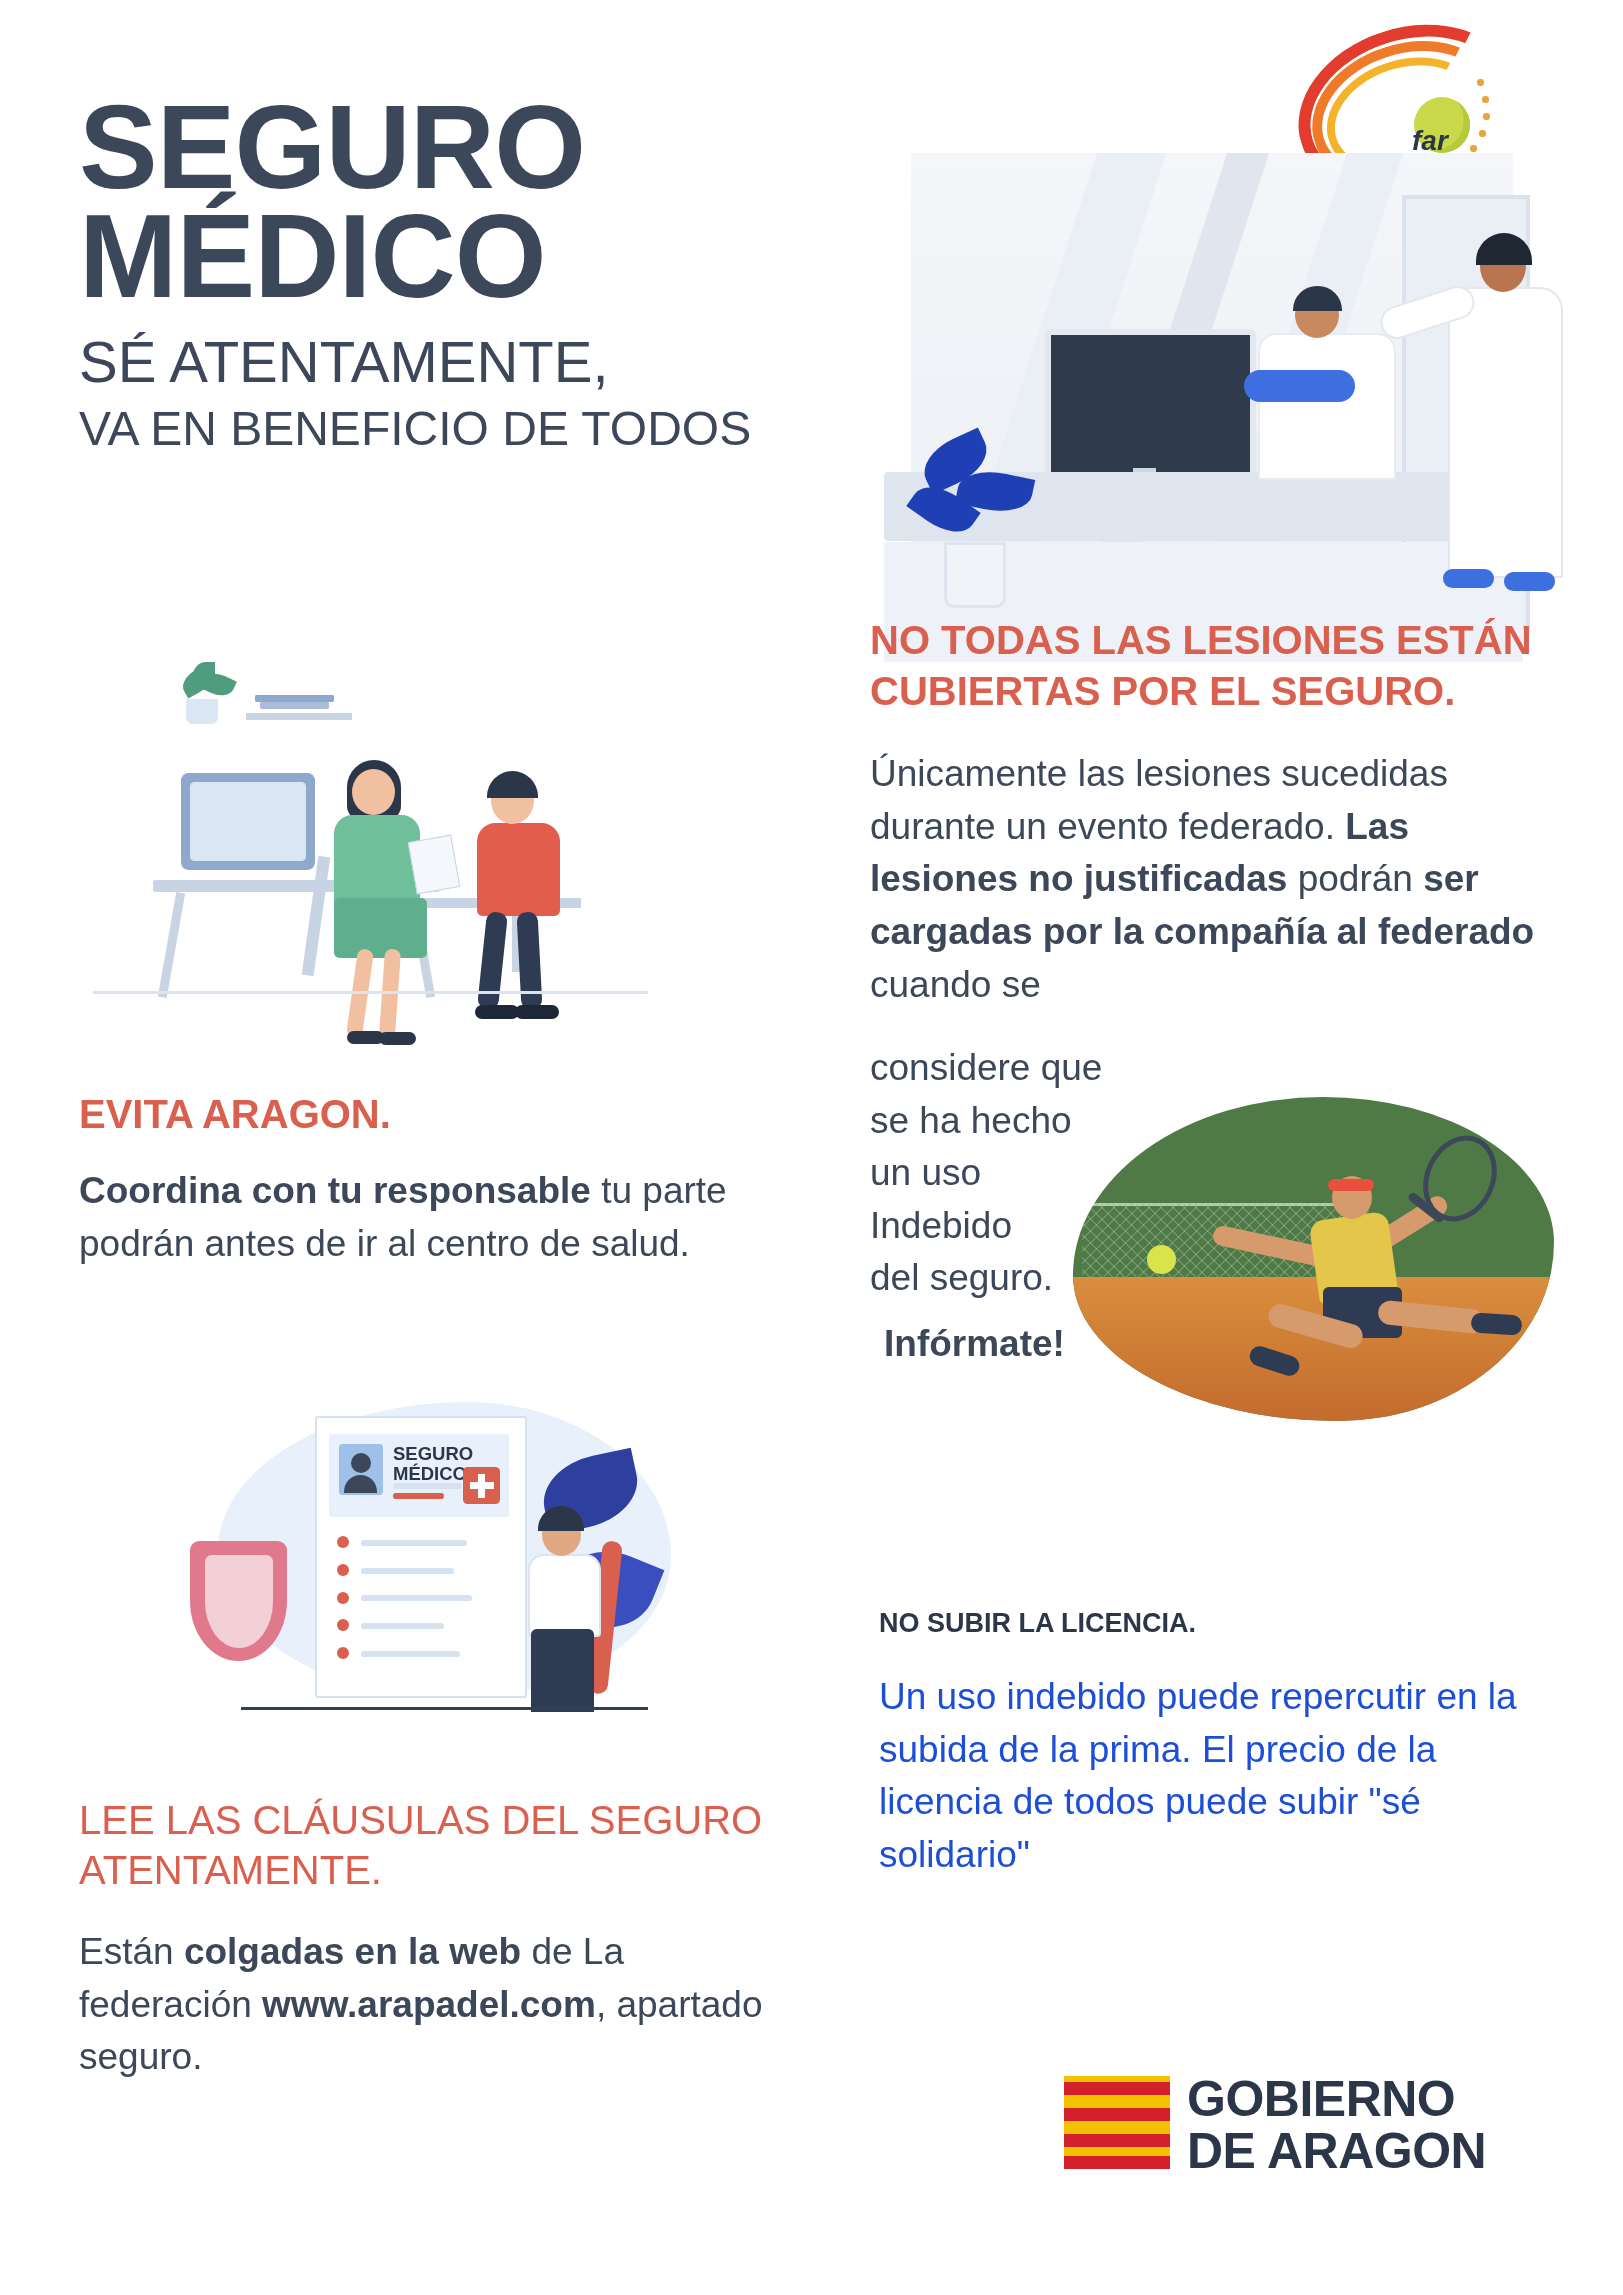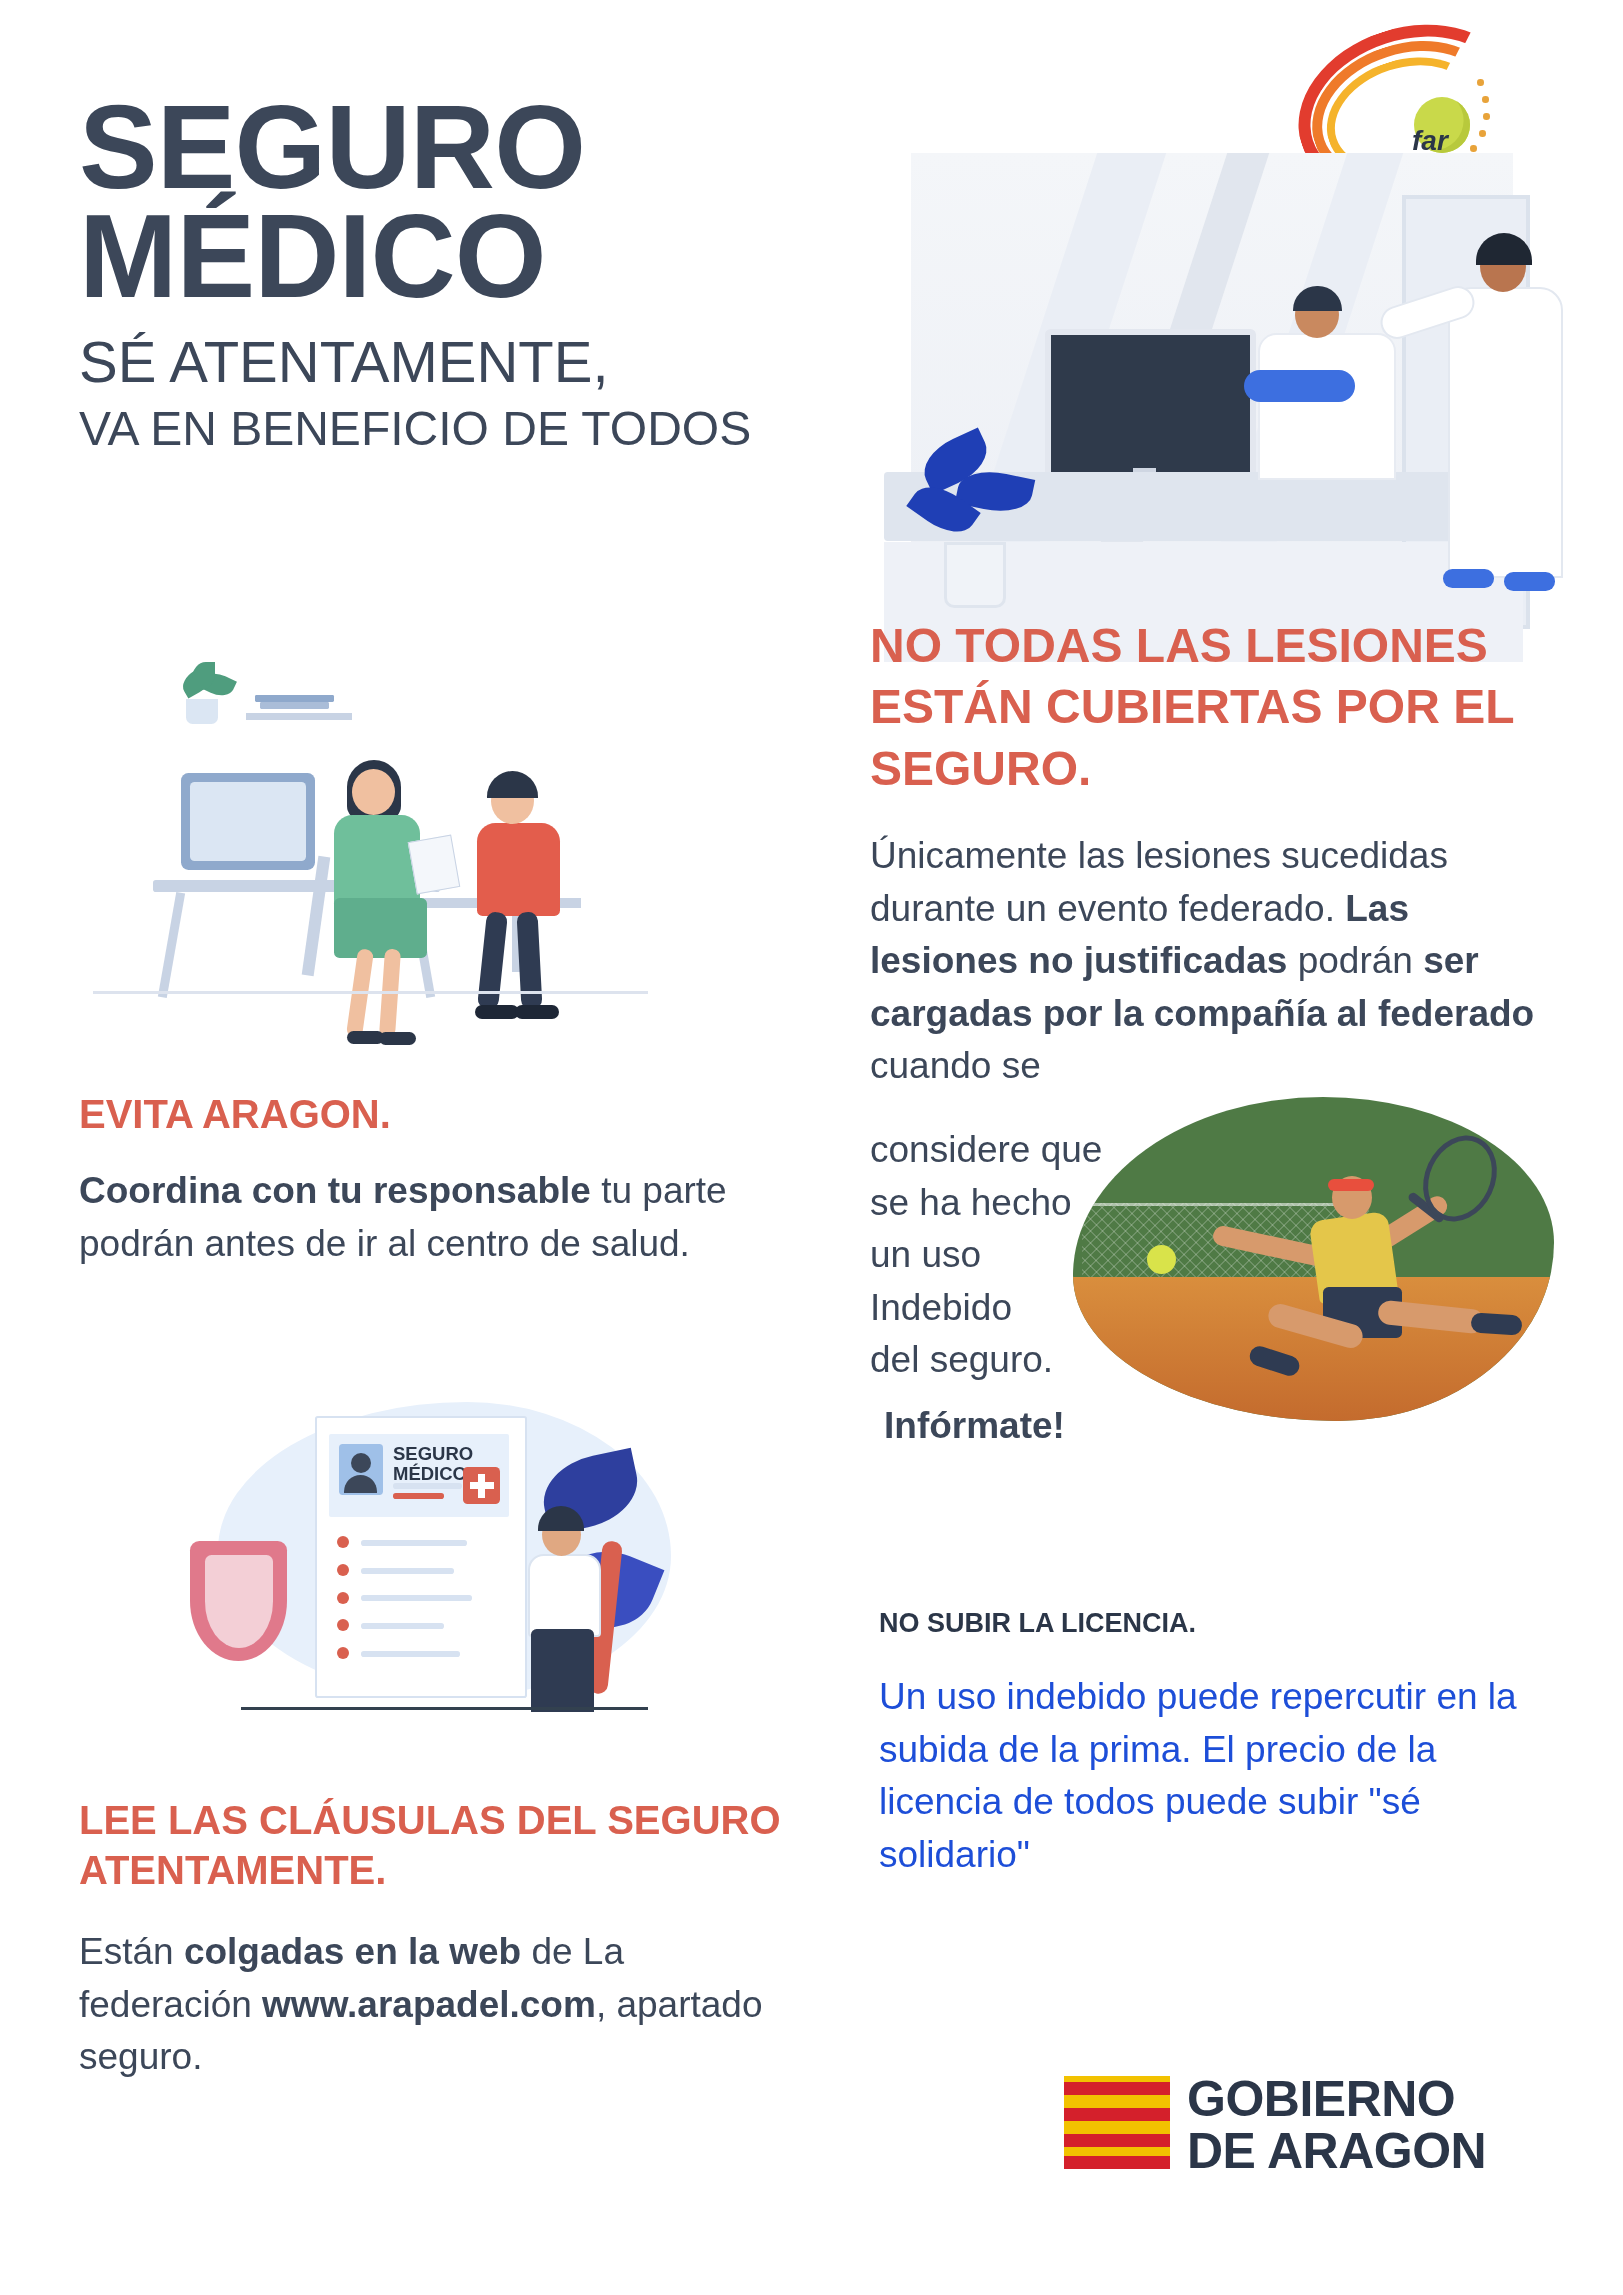--- a/index.html
+++ b/index.html
@@ -75,40 +75,40 @@
 
   .block-clausulas {
     position: absolute;
     left: 79px;
     top: 1795px;
     width: 703px;
   }
   .block-clausulas .h {
     font-size: 40px;
     color: #d9604f;
-    font-weight: bold;
+    font-weight: normal;
     line-height: 1.25;
     margin: 0;
   }
   .block-clausulas .body {
     font-size: 37px;
     line-height: 1.42;
     color: #3c4759;
     margin: 31px 0 0 0;
   }
 
   
   .right-col {
     position: absolute;
     left: 870px;
     top: 615px;
     width: 676px;
   }
   .r-headline {
-    font-size: 48px;
+    font-size: 40px;
     color: #d9604f;
     font-weight: bold;
     line-height: 1.28;
     margin: 0;
   }
   .r-body {
     font-size: 37px;
     line-height: 1.42;
     color: #3c4759;
     margin: 31px 0 0 0;

